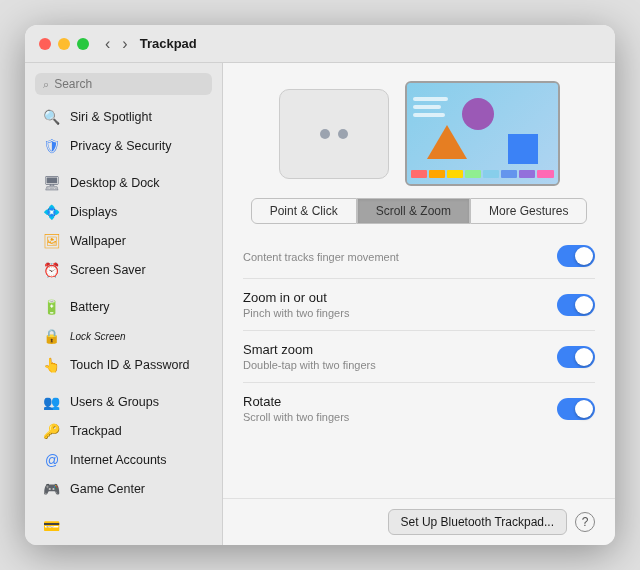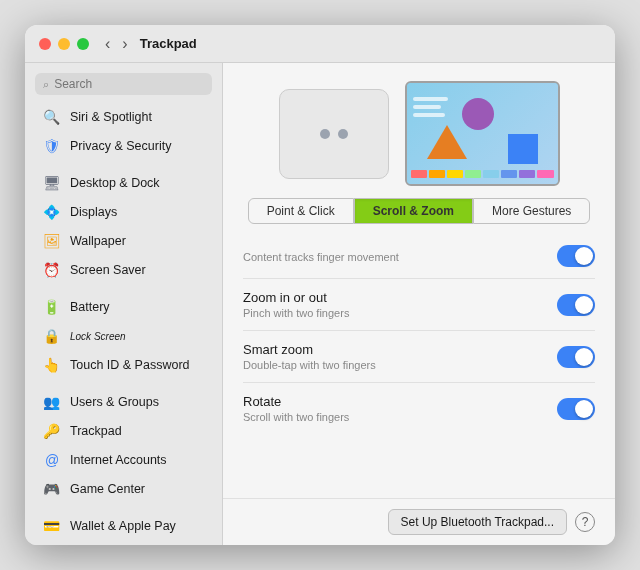--- a/index.html
+++ b/index.html
@@ -254,22 +254,22 @@
       font-size: 12px;
       background: transparent;
       border: 1px solid #c0c0c0;
       cursor: pointer;
       color: #333;
       font-family: inherit;
     }
     .tab-btn:first-child { border-radius: 6px 0 0 6px; }
     .tab-btn:last-child { border-radius: 0 6px 6px 0; }
     .tab-btn.active {
-      background: #84cc16;
-      font-weight: 700;
+      background: #a3a3a3;
+      font-weight: 400;
       box-shadow: inset 0 1px 3px rgba(0,0,0,0.08);
     }
     .settings-list {
       flex: 1;
       overflow-y: auto;
       padding: 0 20px;
     }
     .setting-row {
       display: flex;
       align-items: center;
@@ -425,21 +425,20 @@
             <span class="item-icon icon-internet">@</span>
             <span style="font-size: 12.5px;">Internet Accounts</span>
           </div>
           <div class="sidebar-item">
             <span class="item-icon icon-gamecenter">🎮</span>
             <span style="font-size: 12.5px;">Game Center</span>
           </div>
           <div class="sidebar-divider"></div>
           <div class="sidebar-item">
             <span class="item-icon icon-wallet">💳</span>
-            <span style="font-size: 12.5px;">Wallet &amp; Apple Pay</span>
           </div>
           <div class="sidebar-divider"></div>
         </div>
     </div>
 
     <div class="main-panel">
 
       <div class="preview-area">
 
         <div class="trackpad-preview">

